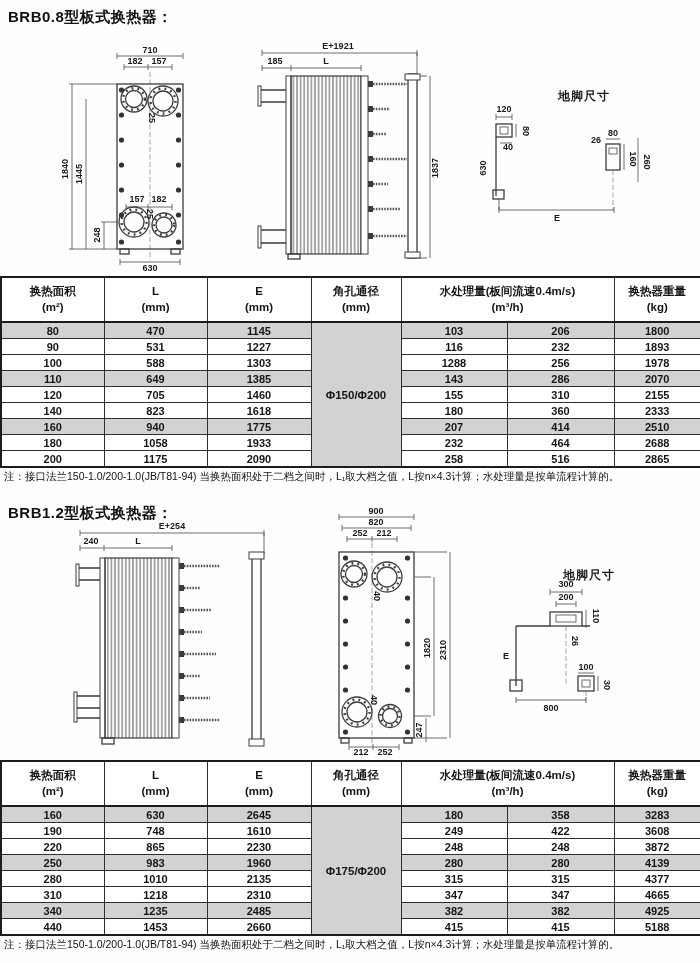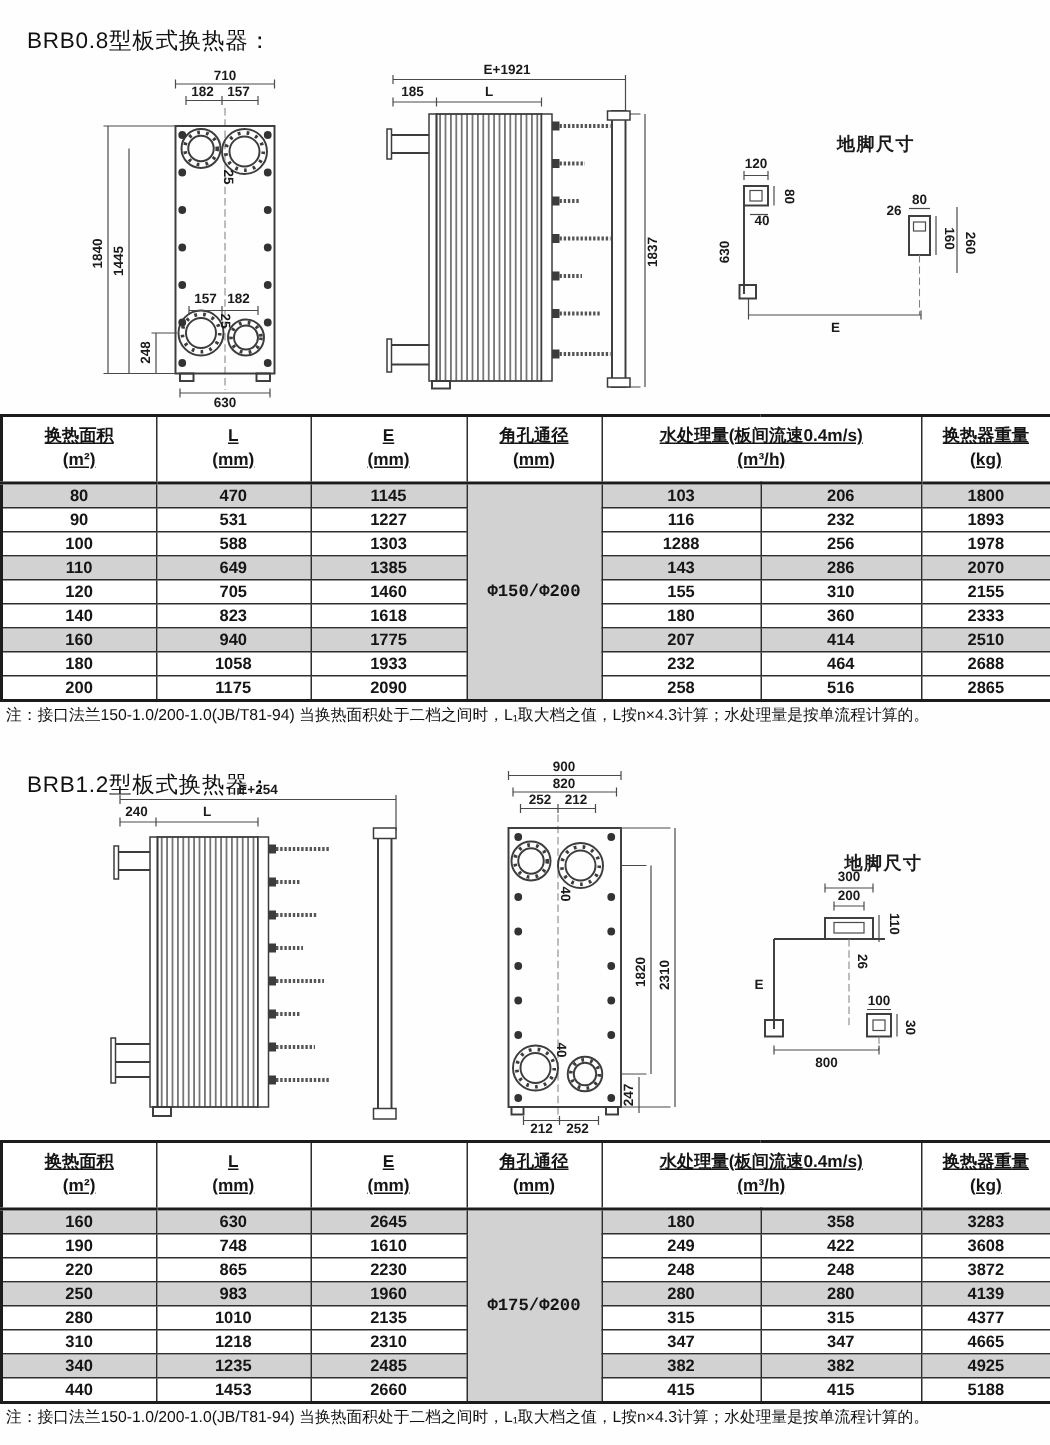--- a/index.html
+++ b/index.html
@@ -1,26 +1,26 @@
 <!DOCTYPE html>
 <html><head>
 <meta charset="utf-8">
 <style>
   html,body{margin:0;padding:0;}
   body{width:700px;height:963px;position:relative;background:#fefefe;
        font-family:"Liberation Sans","DejaVu Sans",sans-serif;color:#151515;overflow:hidden;}
   .abs{position:absolute;}
-  h2.sec-title{margin:10px;font-size:15px;font-weight:400;letter-spacing:.5px;color:#111;}
+  h2.sec-title{margin:0;font-size:15px;font-weight:700;letter-spacing:.5px;color:#111;}
   table.spec{border-collapse:collapse;table-layout:fixed;width:700px;border:2px solid #1c1c1c;background:#fff;}
   .spec th,.spec td{border:1px solid #2e2e2e;text-align:center;vertical-align:middle;padding:0;overflow:hidden;}
   .spec thead th{height:43px;font-size:11.5px;font-weight:700;border-bottom:2px solid #1c1c1c;}
-  .spec thead div{line-height:1.35;text-decoration:underline;}
+  .spec thead div{line-height:1.35;}
   .spec td{height:15px;font-size:11px;font-weight:700;}
   .spec tr.shaded td{background:#d2d2d2;}
-  .spec td.hole{background:#fff;font-size:11.5px;font-family:Liberation Mono, monospace;}
+  .spec td.hole{background:#fff;font-size:11.5px;}
   .note{font-size:10.5px;font-weight:400;white-space:nowrap;color:#111;}
   svg text{font-family:"Liberation Sans","DejaVu Sans",sans-serif;}
   .dt{font-size:9px;font-weight:700;fill:#1a1a1a;text-anchor:middle;}
   .ft{font-size:12px;font-weight:700;fill:#1a1a1a;text-anchor:middle;letter-spacing:1px;}
   .ol{stroke:#3c3c3c;stroke-width:1.3;fill:none;}
   .ol2{stroke:#3c3c3c;stroke-width:1;fill:#fff;}
   .dl{stroke:#4a4a4a;stroke-width:.8;fill:none;}
   .cl{stroke:#828282;stroke-width:.7;stroke-dasharray:5 2.5;fill:none;}
   .bolt{fill:#3c3c3c;}
   .shaft{stroke:#555;stroke-width:2.6;stroke-dasharray:1.6 1.2;fill:none;}

